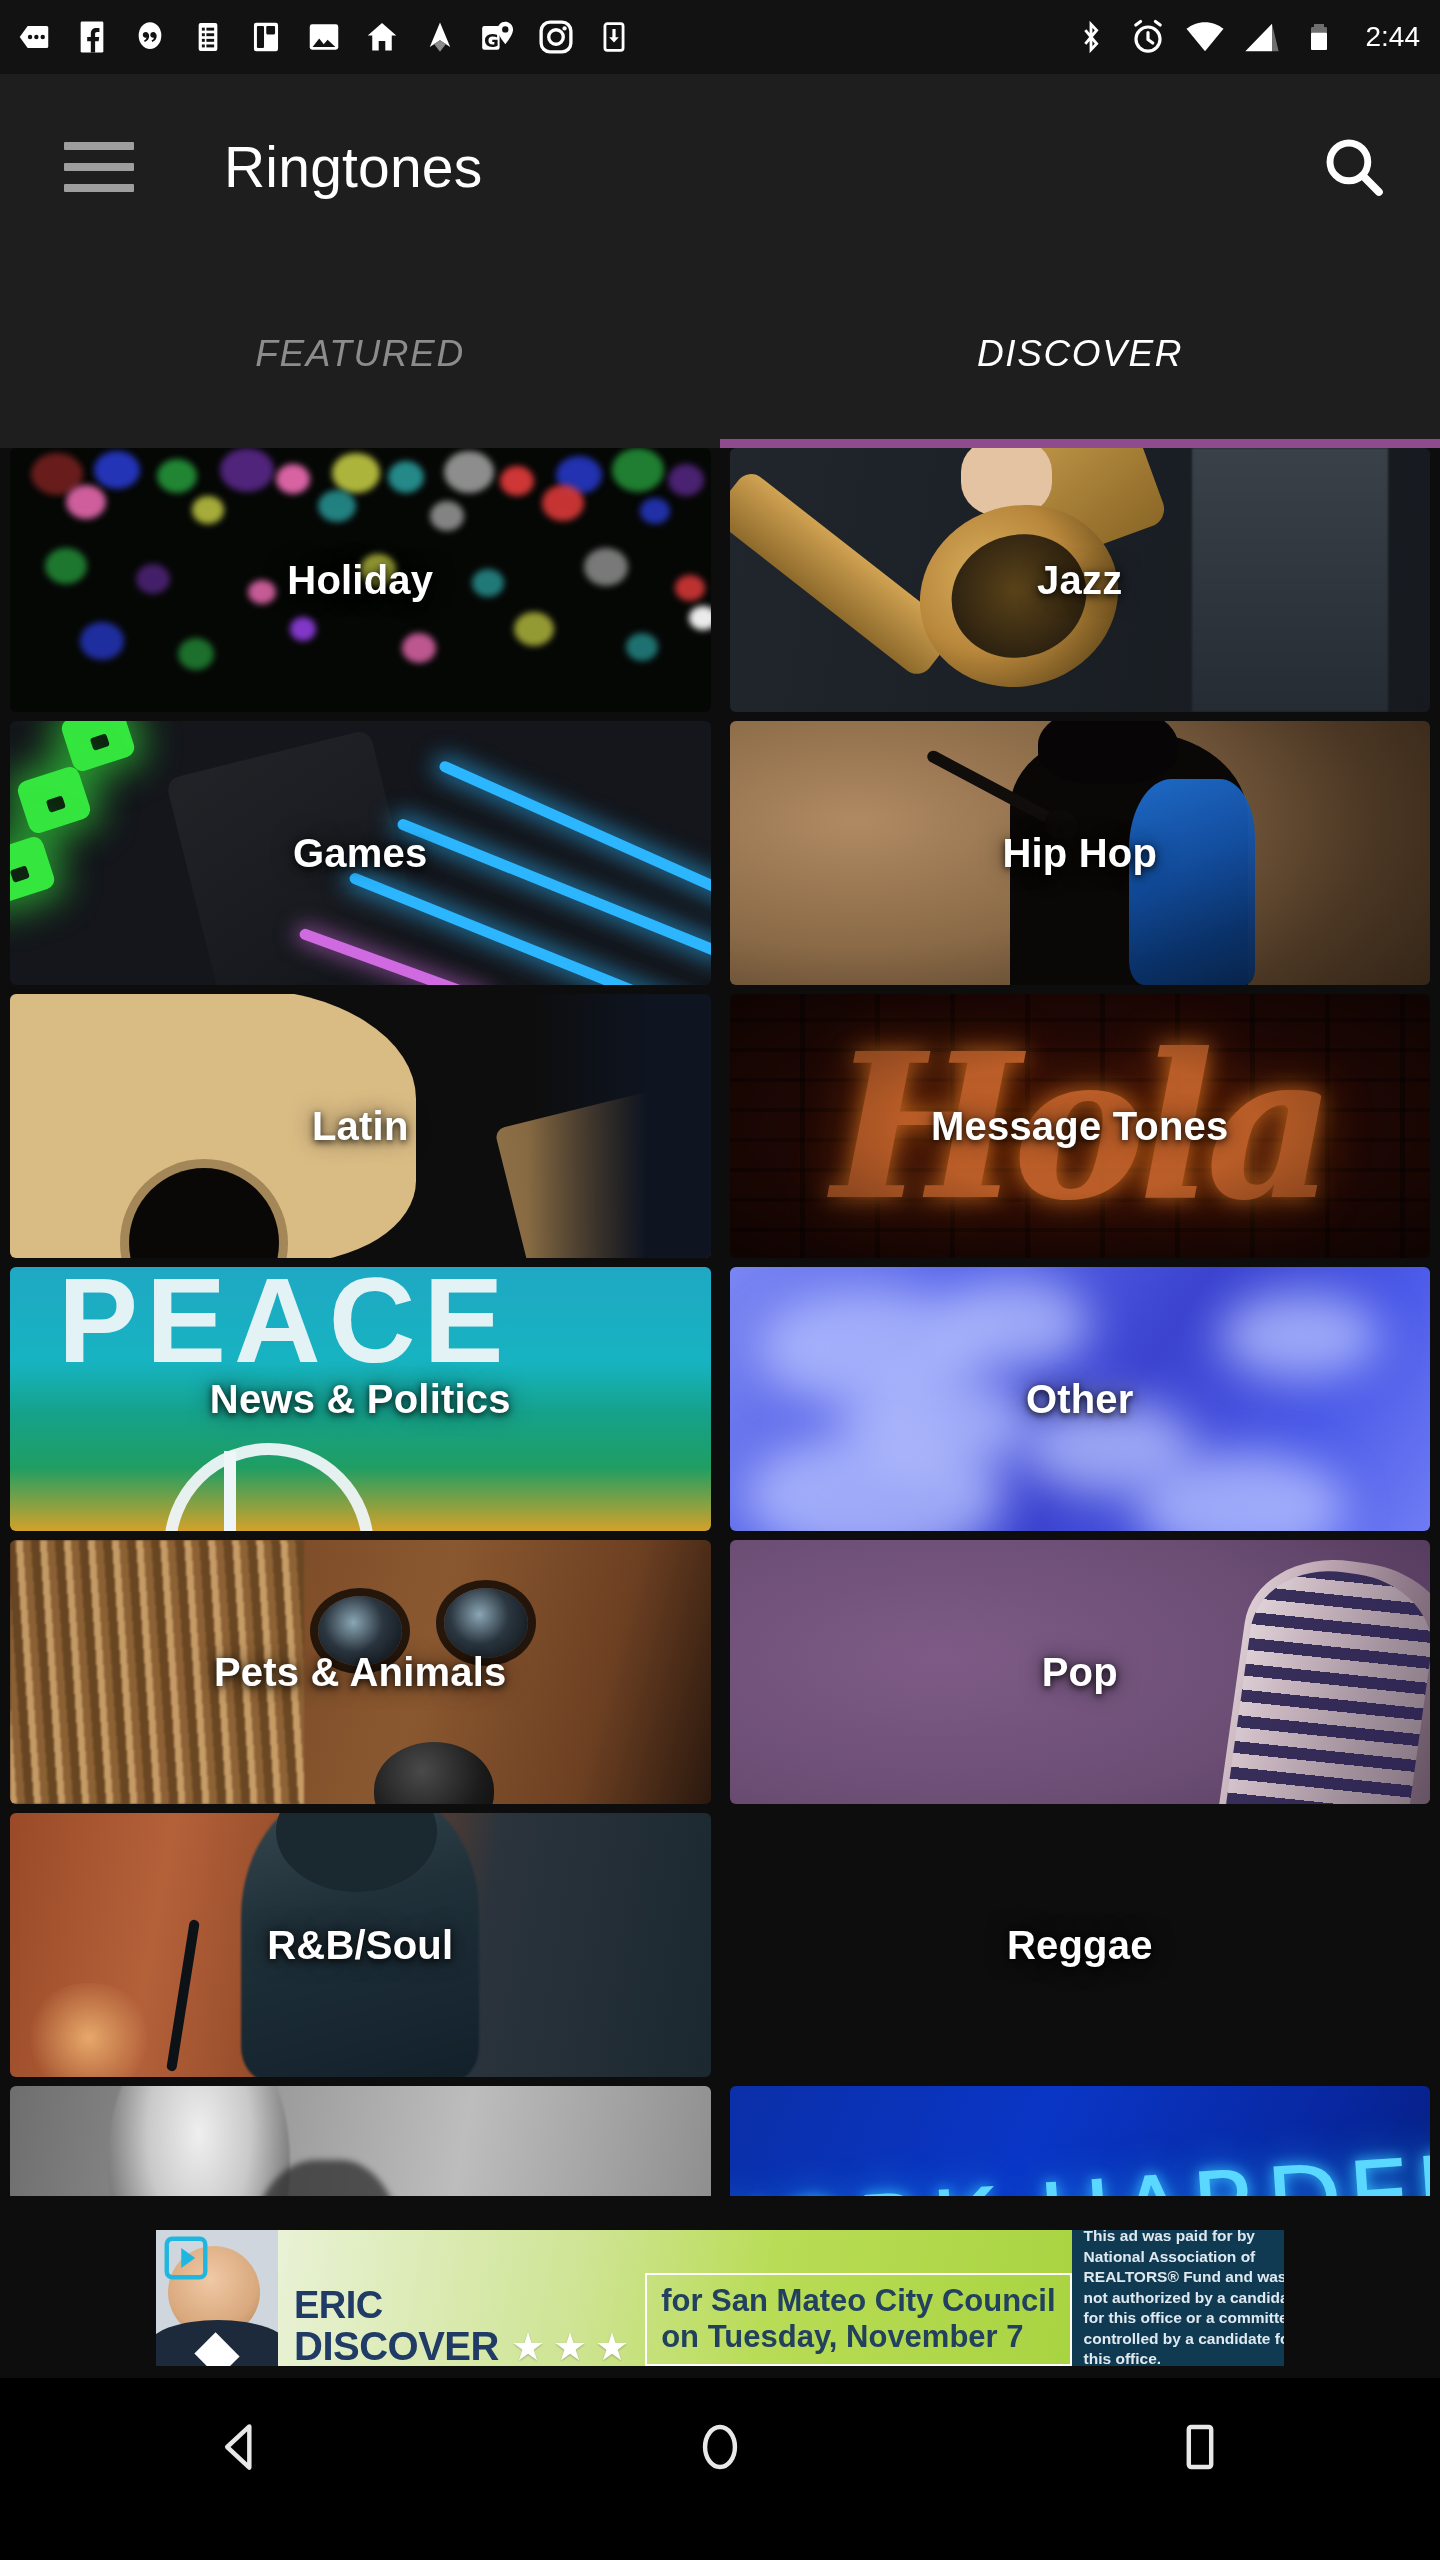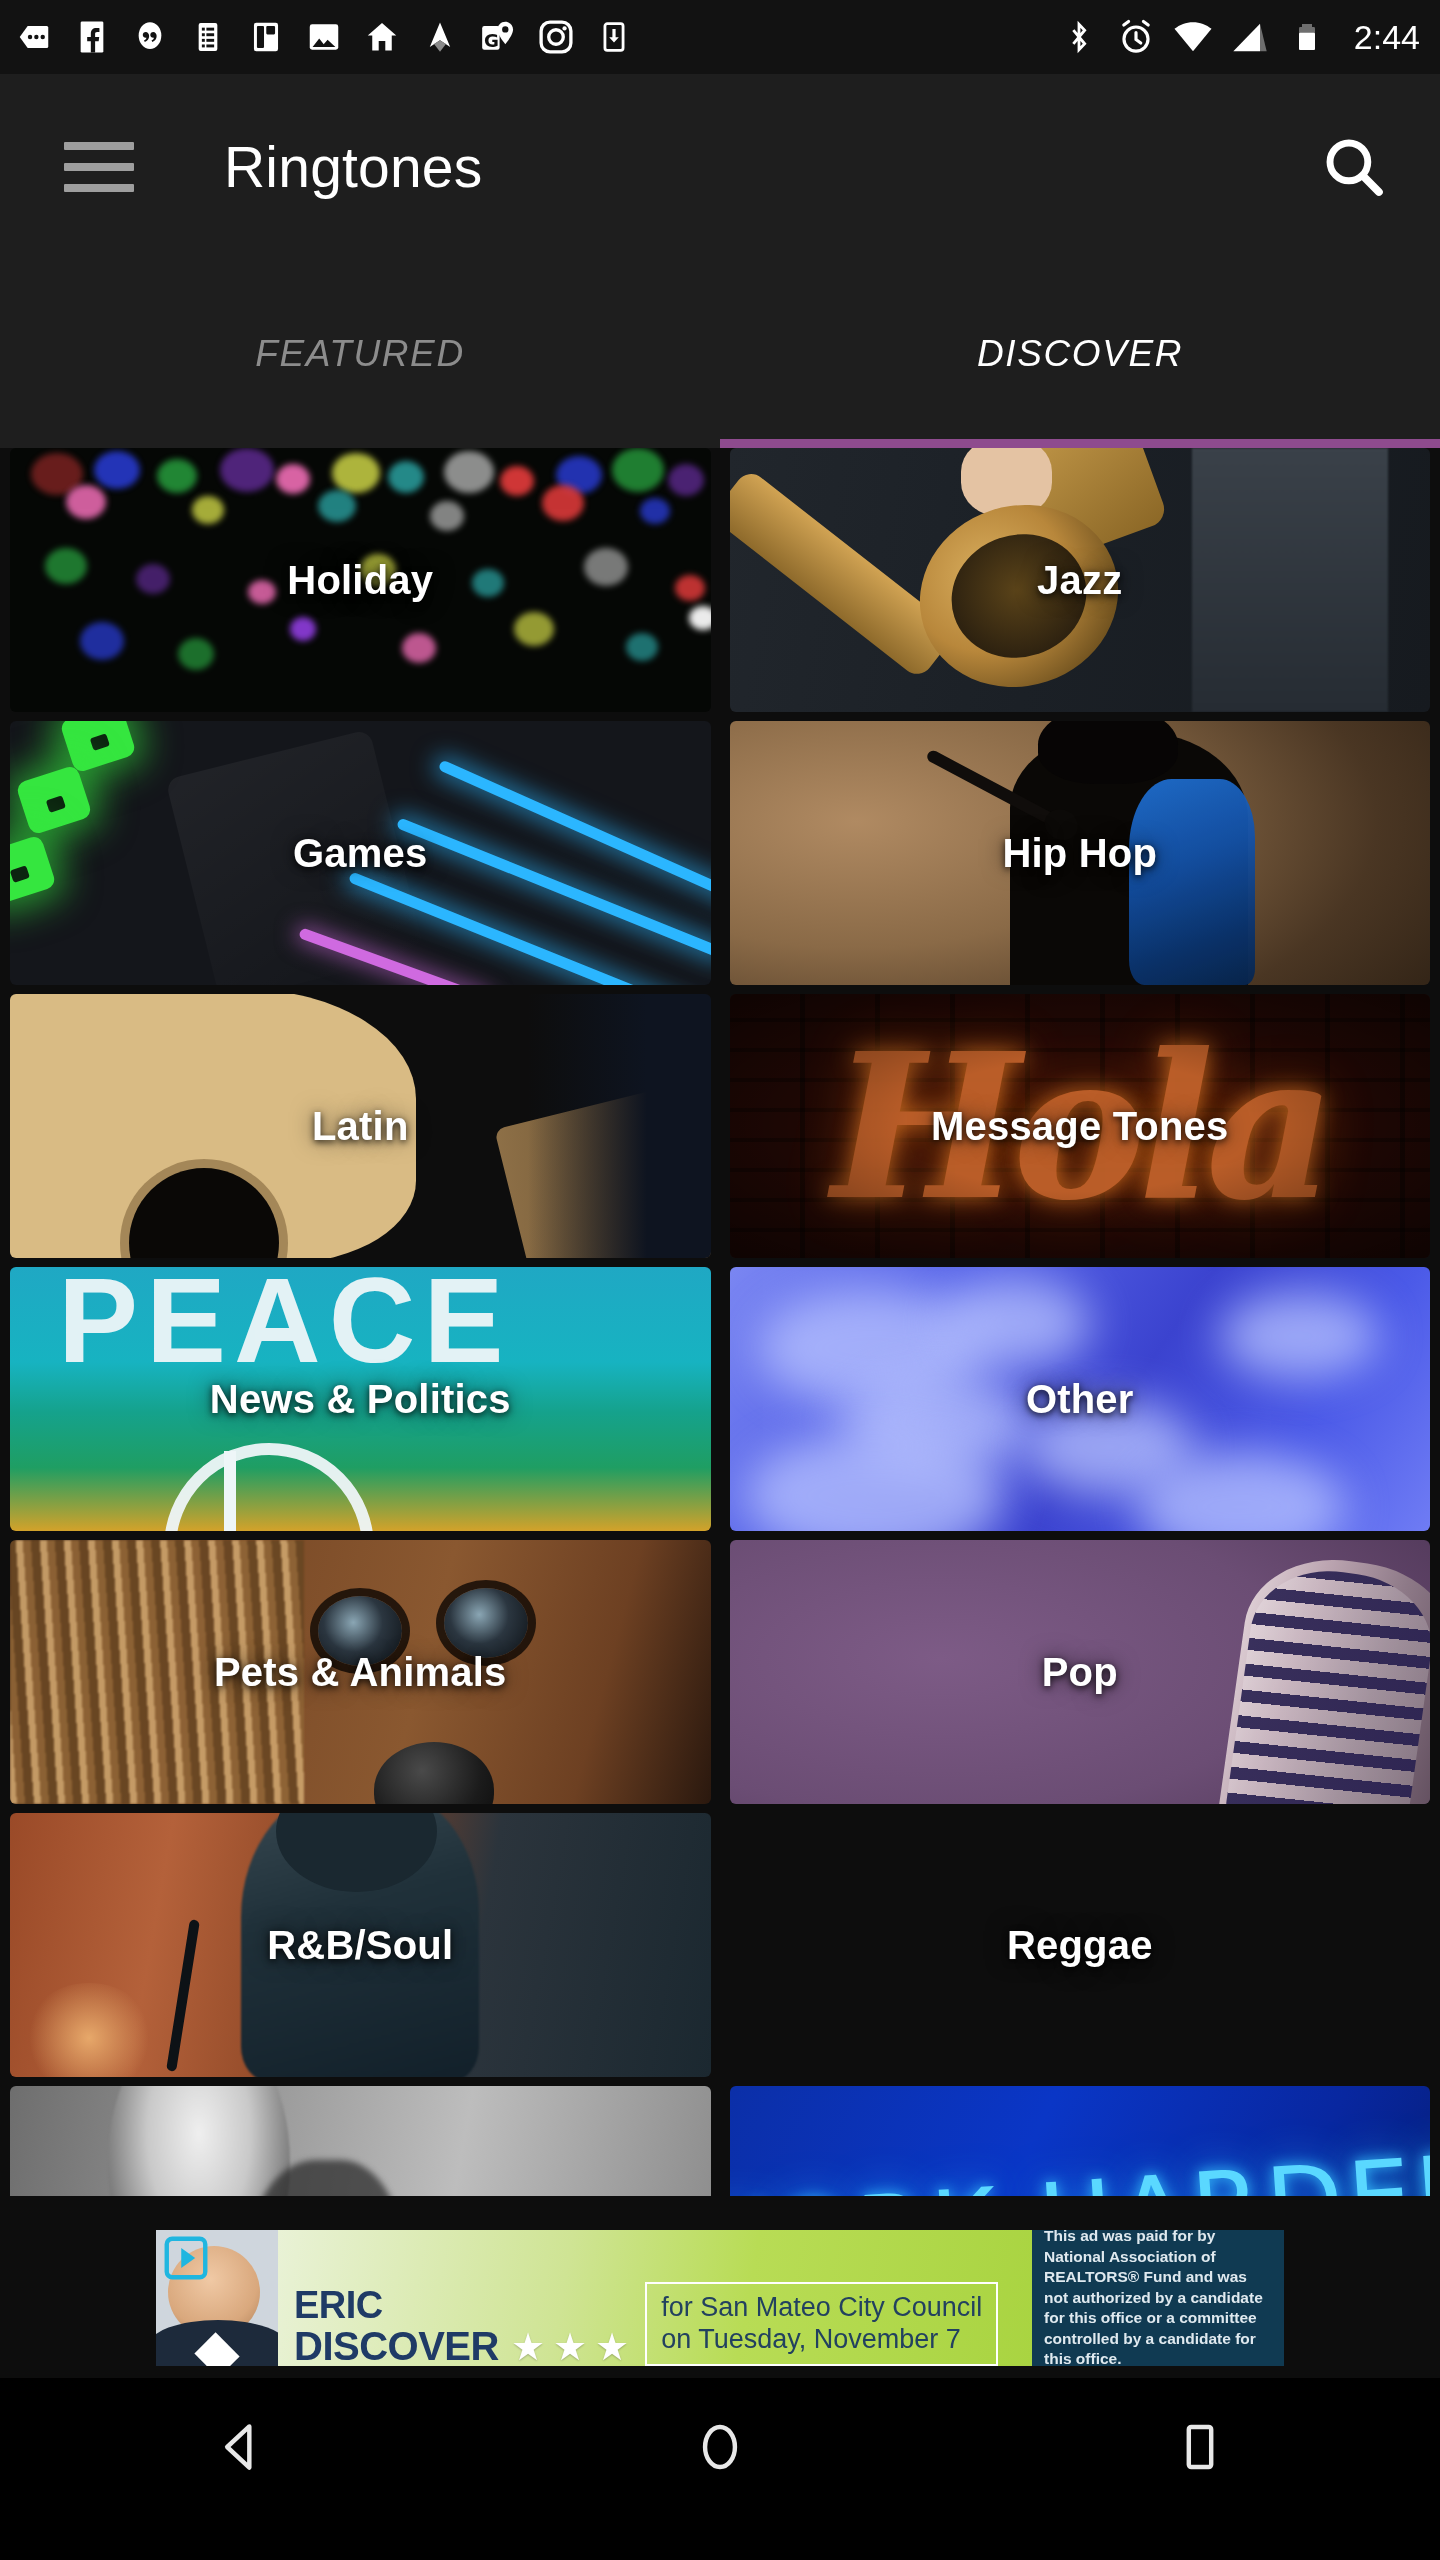--- a/index.html
+++ b/index.html
@@ -8,21 +8,21 @@
 
   
   #status-bar{
     height:74px; background:#121212; display:flex; align-items:center;
     padding:0 20px 0 14px; gap:0;
   }
   .sb-left{ display:flex; align-items:center; gap:18px; flex:1; }
   .sb-right{ display:flex; align-items:center; gap:17px; }
   .sb-ico{ width:40px; height:42px; display:flex; align-items:center; justify-content:center; color:#fff; }
   .sb-ico svg{ display:block; }
-  #status-clock{ color:#fff; font-size:34px; font-weight:400; letter-spacing:0px; margin-left:10px; }
+  #status-clock{ color:#fff; font-size:28px; font-weight:400; letter-spacing:0px; margin-left:10px; }
 
   
   #app-bar{ height:186px; background:#1e1e1e; display:flex; align-items:center; padding:0 44px 0 64px; }
   #menu-button{ width:70px; height:70px; display:flex; flex-direction:column; justify-content:center; gap:13px; cursor:pointer; }
   #menu-button span{ display:block; height:8px; background:#9e9e9e; border-radius:1px; }
   #app-title{ color:#ffffff; font-size:57px; font-weight:400; margin-left:90px; letter-spacing:0.2px; flex:1; }
   #search-button{ width:84px; height:84px; display:flex; align-items:center; justify-content:center; cursor:pointer; }
 
   
   #tab-bar{ height:188px; background:#1e1e1e; display:flex; position:relative; }
@@ -198,21 +198,21 @@
   .ad-photo .suit{ position:absolute; left:-8px; bottom:-6px; width:140px; height:52px; background:#1d2a3b;
      border-radius:50% 50% 0 0; }
   .ad-photo .shirt{ position:absolute; left:44px; bottom:-4px; width:34px; height:30px; background:#fff; transform:rotate(45deg); }
   #ad-play-badge{ position:absolute; left:8px; top:6px; width:44px; height:44px; z-index:4; }
   .ad-name{ margin-left:16px; line-height:1.0; }
   .ad-name .l1, .ad-name .l2{ color:#1f3b66; font-weight:700; letter-spacing:-0.5px; display:block; }
   .ad-name .l1{ font-size:38px; }
   .ad-name .l2{ font-size:40px; margin-top:2px; }
   .ad-stars{ display:flex; gap:8px; margin-left:12px; color:#ffffff; font-size:38px; line-height:1; text-shadow:0 1px 2px rgba(0,0,0,.25); }
   .ad-cta{ margin-left:16px; border:2px solid #ffffff; padding:8px 14px; line-height:1.18; }
-  .ad-cta span{ display:block; color:#22415f; font-size:27px; font-weight:400; white-space:nowrap; }
+  .ad-cta span{ display:block; color:#22415f; font-size:31px; font-weight:700; white-space:nowrap; }
   .ad-disclaimer{ flex:0 0 252px; background:#103a52; padding:10px 12px; display:flex; align-items:center; }
   .ad-disclaimer p{ color:#dfe9ef; font-size:15.5px; line-height:1.32; font-weight:700; }
 
   
   #nav-bar{ height:137px; background:#000; display:flex; align-items:center; }
   .nav-btn{ flex:1; display:flex; align-items:center; justify-content:center; cursor:pointer; height:100%; }
 </style>
 </head>
 <body>
 

